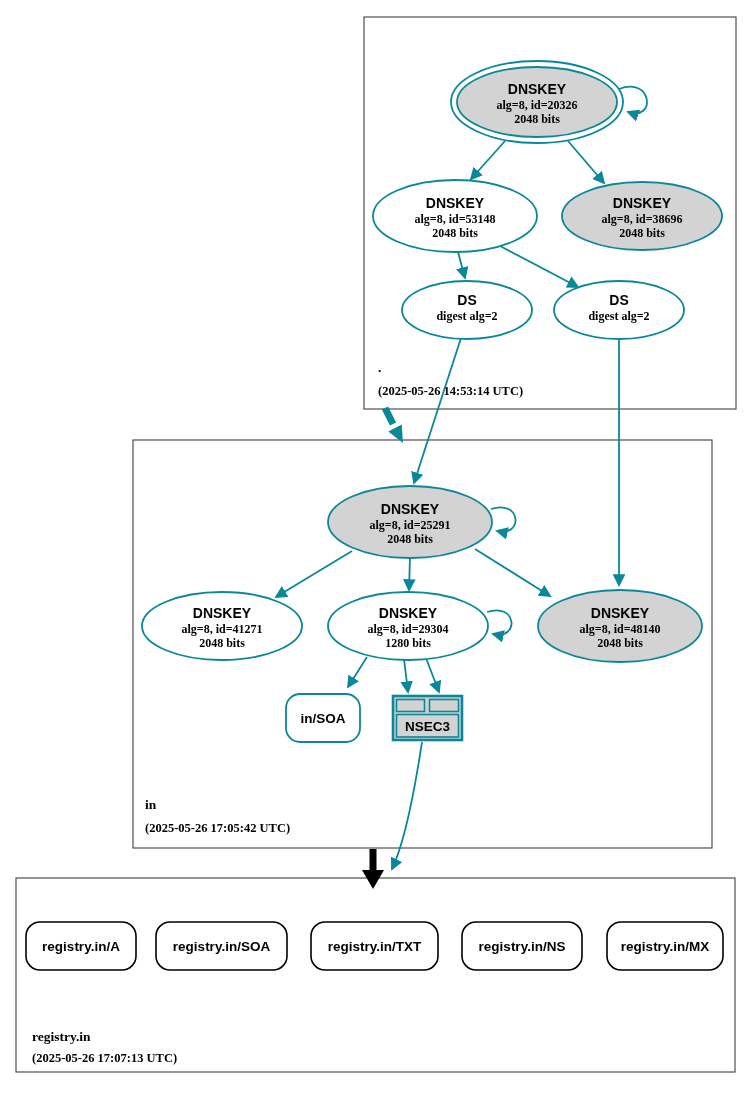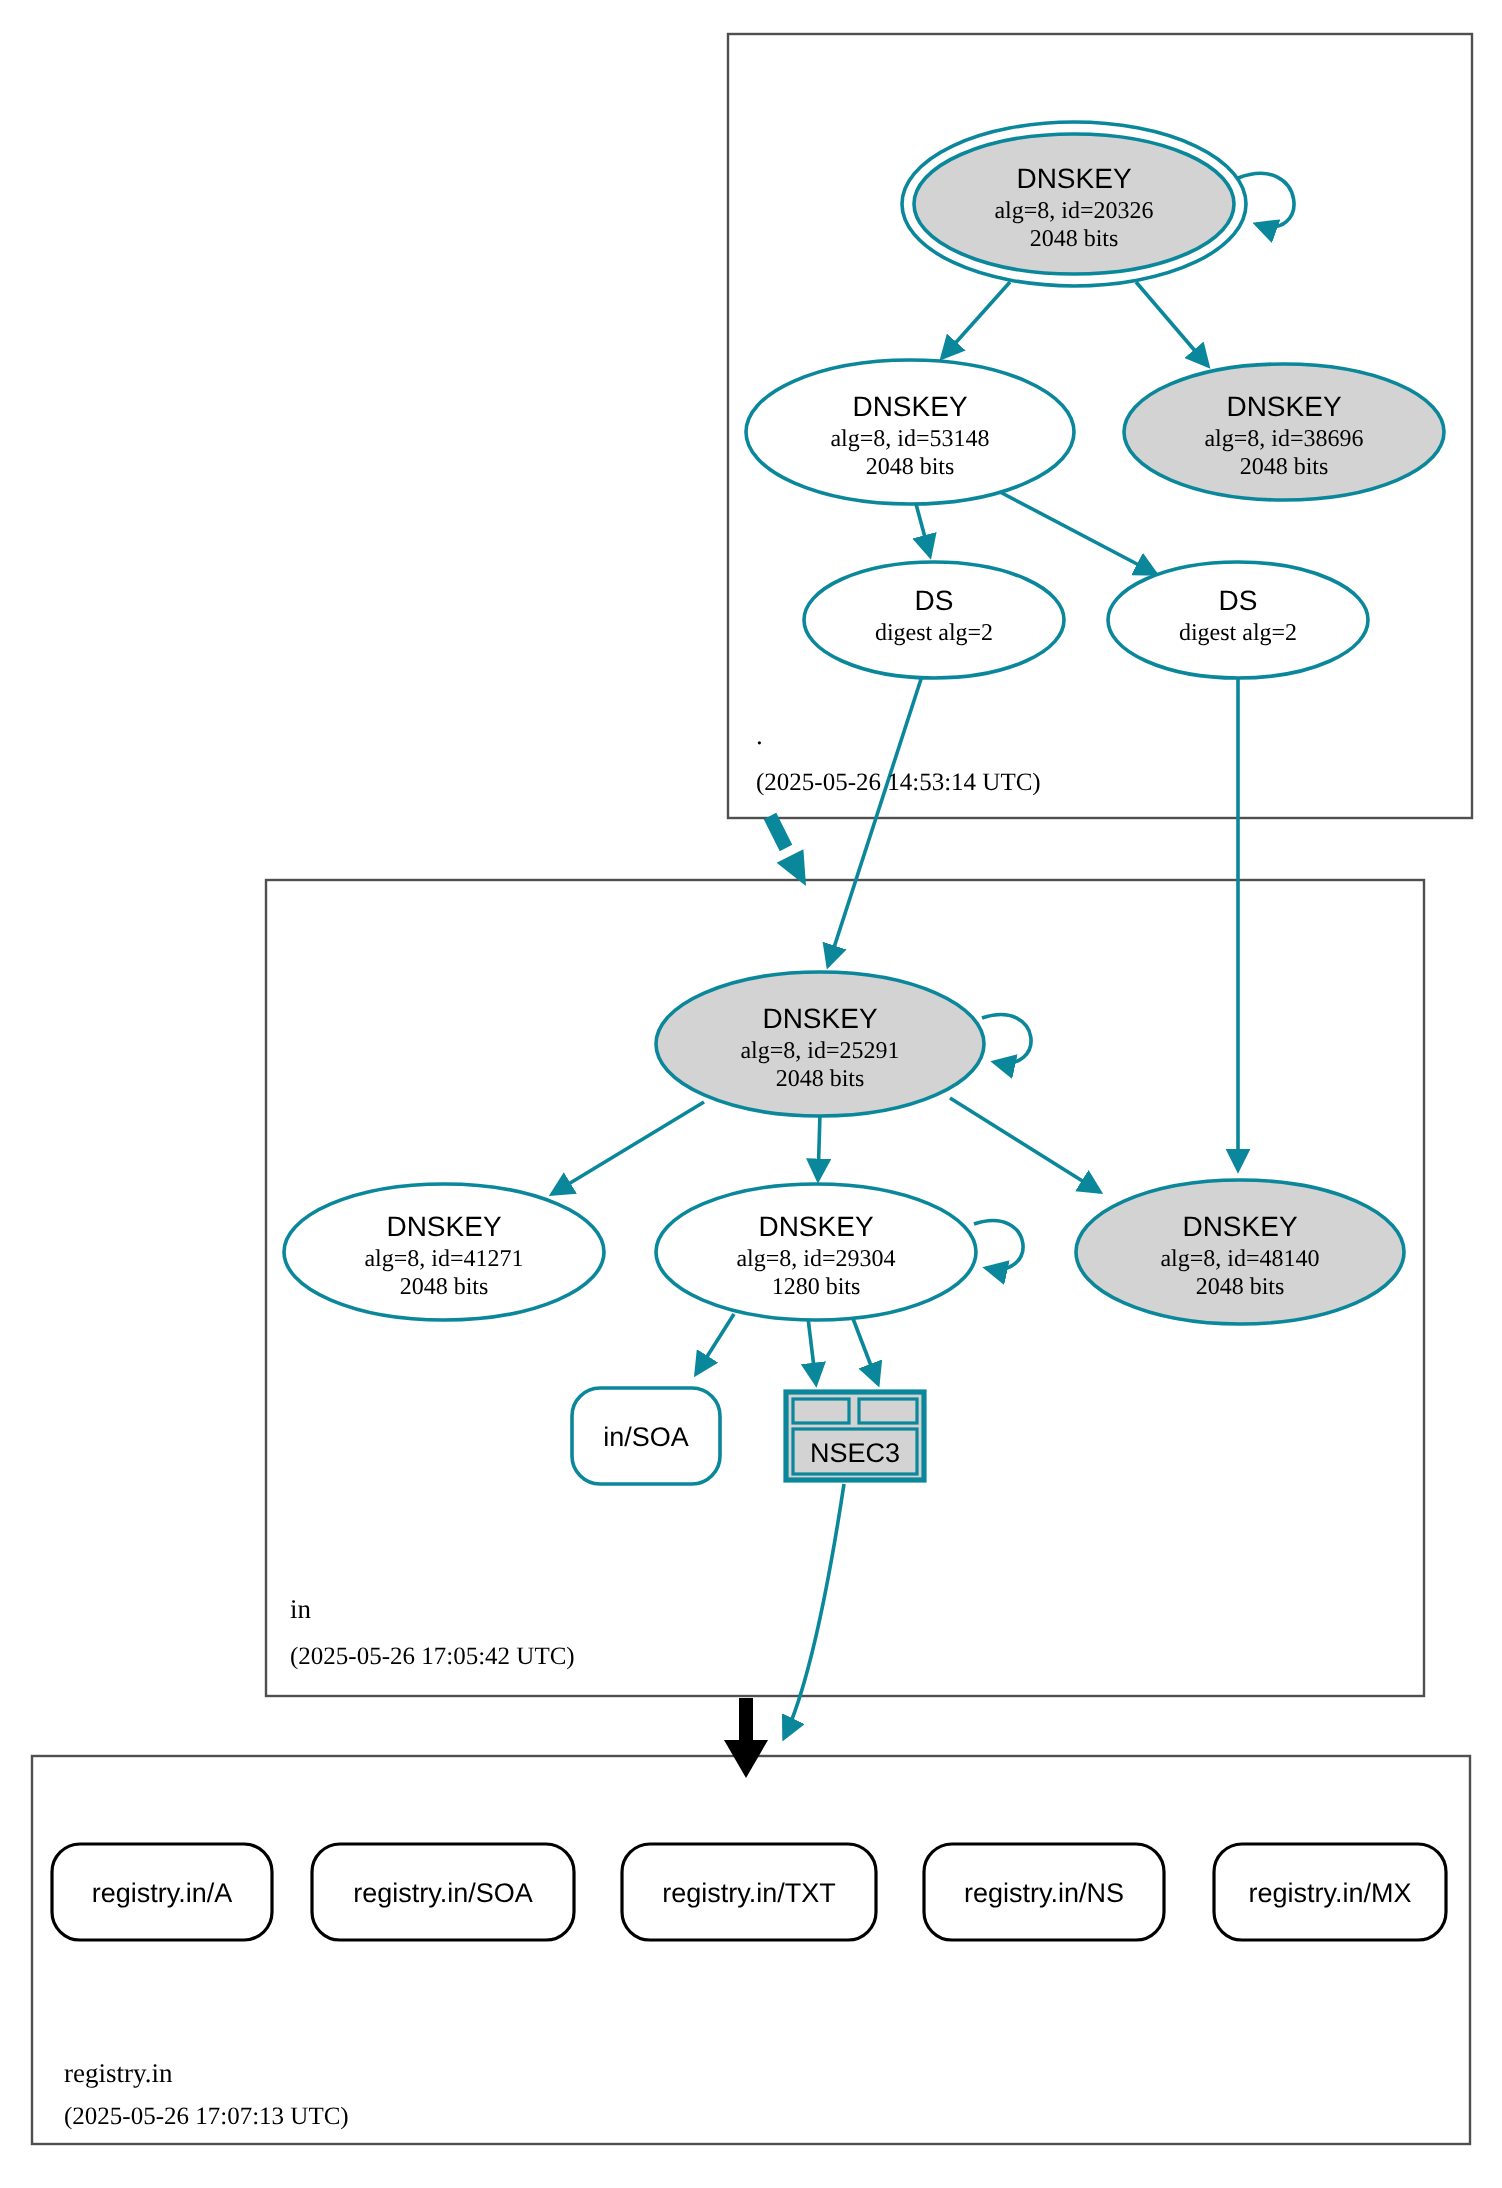--- a/index.html
+++ b/index.html
@@ -2,21 +2,21 @@
 <html><head>
 <meta charset="utf-8">
 <style>
   :root{
     --teal:#0a879a;
     --node-gray:#d3d3d3;
     --box-border:#4f4f4f;
     --ink:#000000;
   }
   html,body{margin:0;padding:0;background:#ffffff;}
-  .stage{width:751px;height:1094px;position:relative;background:#ffffff;}
+  .stage{width:751px;height:1094px;position:relative;background:#ffffff;font-weight:bold;}
   svg{display:block;}
   .zonebox{fill:none;stroke:var(--box-border);stroke-width:1.2;}
   .ellipse{stroke:var(--teal);stroke-width:1.8;fill:#ffffff;}
   .ellipse.gray{fill:var(--node-gray);}
   .edge{stroke:var(--teal);stroke-width:1.8;fill:none;}
   .thick-teal{stroke:var(--teal);stroke-width:7;fill:none;}
   .fill-teal{fill:var(--teal);stroke:none;}
   .fill-black{fill:var(--ink);stroke:none;}
   .rrbox{fill:#ffffff;stroke:var(--ink);stroke-width:1.6;}
   .soabox{fill:#ffffff;stroke:var(--teal);stroke-width:1.8;}

